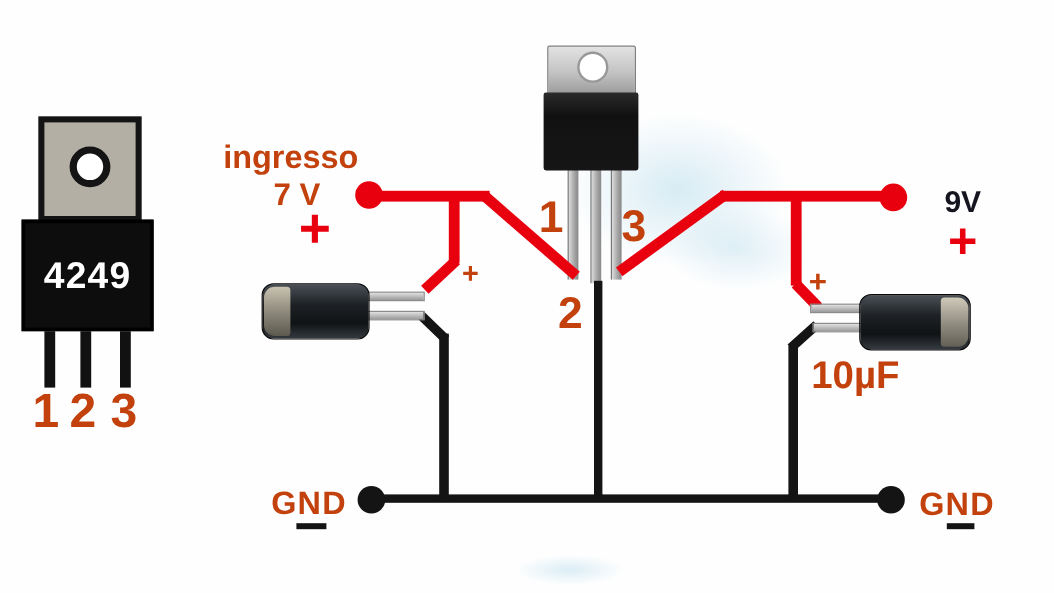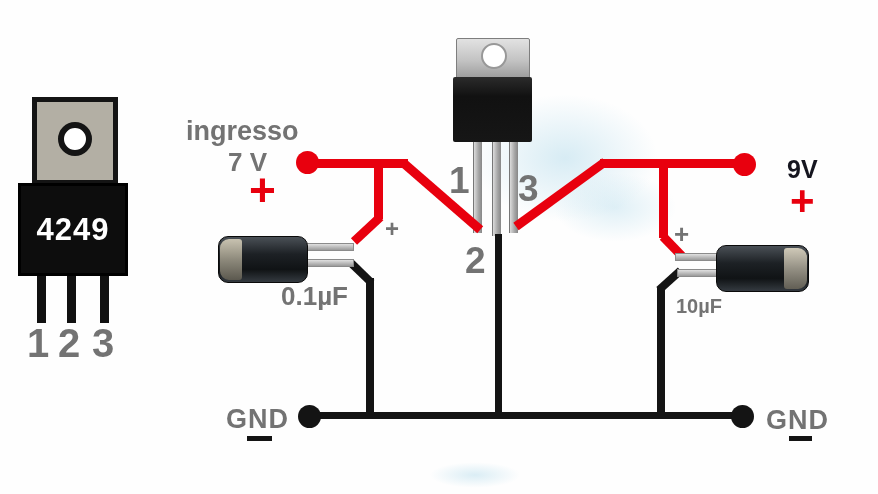--- a/index.html
+++ b/index.html
@@ -1,21 +1,21 @@
 <!DOCTYPE html>
 <html><head>
 <meta charset="utf-8">
 <style>
   html,body{margin:0;padding:0;background:#ffffff;}
   #stage{
     position:relative;width:878px;height:494px;background:#fefefe;
     font-family:"Liberation Sans",sans-serif;overflow:hidden;
   }
   #stage *{position:absolute;box-sizing:border-box;}
-  .lbl{font-weight:700;color:#737373;white-space:nowrap;line-height:1;}
+  .lbl{font-weight:700;color:#c2410c;white-space:nowrap;line-height:1;}
   .red{color:#e8000e;}
   
   .wm{border-radius:50%;}
   #wm1{left:440px;top:72px;width:250px;height:172px;
        background:radial-gradient(closest-side,rgba(152,206,228,.38),rgba(152,206,228,0) 74%);}
   #wm2{left:530px;top:160px;width:170px;height:95px;
        background:radial-gradient(closest-side,rgba(152,206,228,.30),rgba(152,206,228,0) 72%);}
   #wm3{left:415px;top:458px;width:120px;height:34px;
        background:radial-gradient(closest-side,rgba(152,206,228,.35),rgba(152,206,228,0) 75%);}
   
@@ -62,21 +62,21 @@
   
   #ingresso{left:186px;top:118px;font-size:27px;}
   #volt-in{left:228px;top:149px;font-size:26px;}
   #plus-in{left:249px;top:167px;font-size:46px;}
   #uscita{left:764px;top:131px;font-size:25px;}
   #volt-out{left:787px;top:157px;font-size:25px;color:#15151f;}
   #plus-out{left:790px;top:180px;font-size:42px;}
   #plus-capl{left:385px;top:217px;font-size:24px;}
   #plus-capr{left:674px;top:221px;font-size:26px;}
   #capl-val{left:281px;top:283px;font-size:26px;}
-  #capr-val{left:676px;top:296px;font-size:20px;}
+  #capr-val{left:676px;top:296px;font-size:32px;}
   #gnd-left{left:226px;top:406px;font-size:27px;letter-spacing:1px;}
   #gnd-right{left:766px;top:407px;font-size:27px;letter-spacing:1px;}
   .gnd-underscore{height:5px;background:#141414;}
   #gndl-u{left:247px;top:436px;width:25px;}
   #gndr-u{left:789px;top:436px;width:23px;}
 </style>
 </head>
 <body>
 
 <div id="stage">
@@ -136,20 +136,19 @@
   <div class="cap" id="cap-right"></div>
   <div id="cap-right-end"></div>
 
   <span class="lbl" id="ingresso">ingresso</span>
   <span class="lbl" id="volt-in">7 V</span>
   <span class="lbl red" id="plus-in">+</span>
   <span class="lbl" id="volt-out">9V</span>
   <span class="lbl red" id="plus-out">+</span>
   <span class="lbl" id="plus-capl">+</span>
   <span class="lbl" id="plus-capr">+</span>
-  <span class="lbl" id="capl-val">0.1µF</span>
   <span class="lbl" id="capr-val">10µF</span>
   <span class="lbl" id="gnd-left">GND</span>
   <div class="gnd-underscore" id="gndl-u"></div>
   <span class="lbl" id="gnd-right">GND</span>
   <div class="gnd-underscore" id="gndr-u"></div>
 
 </div>
 
 </body></html>

